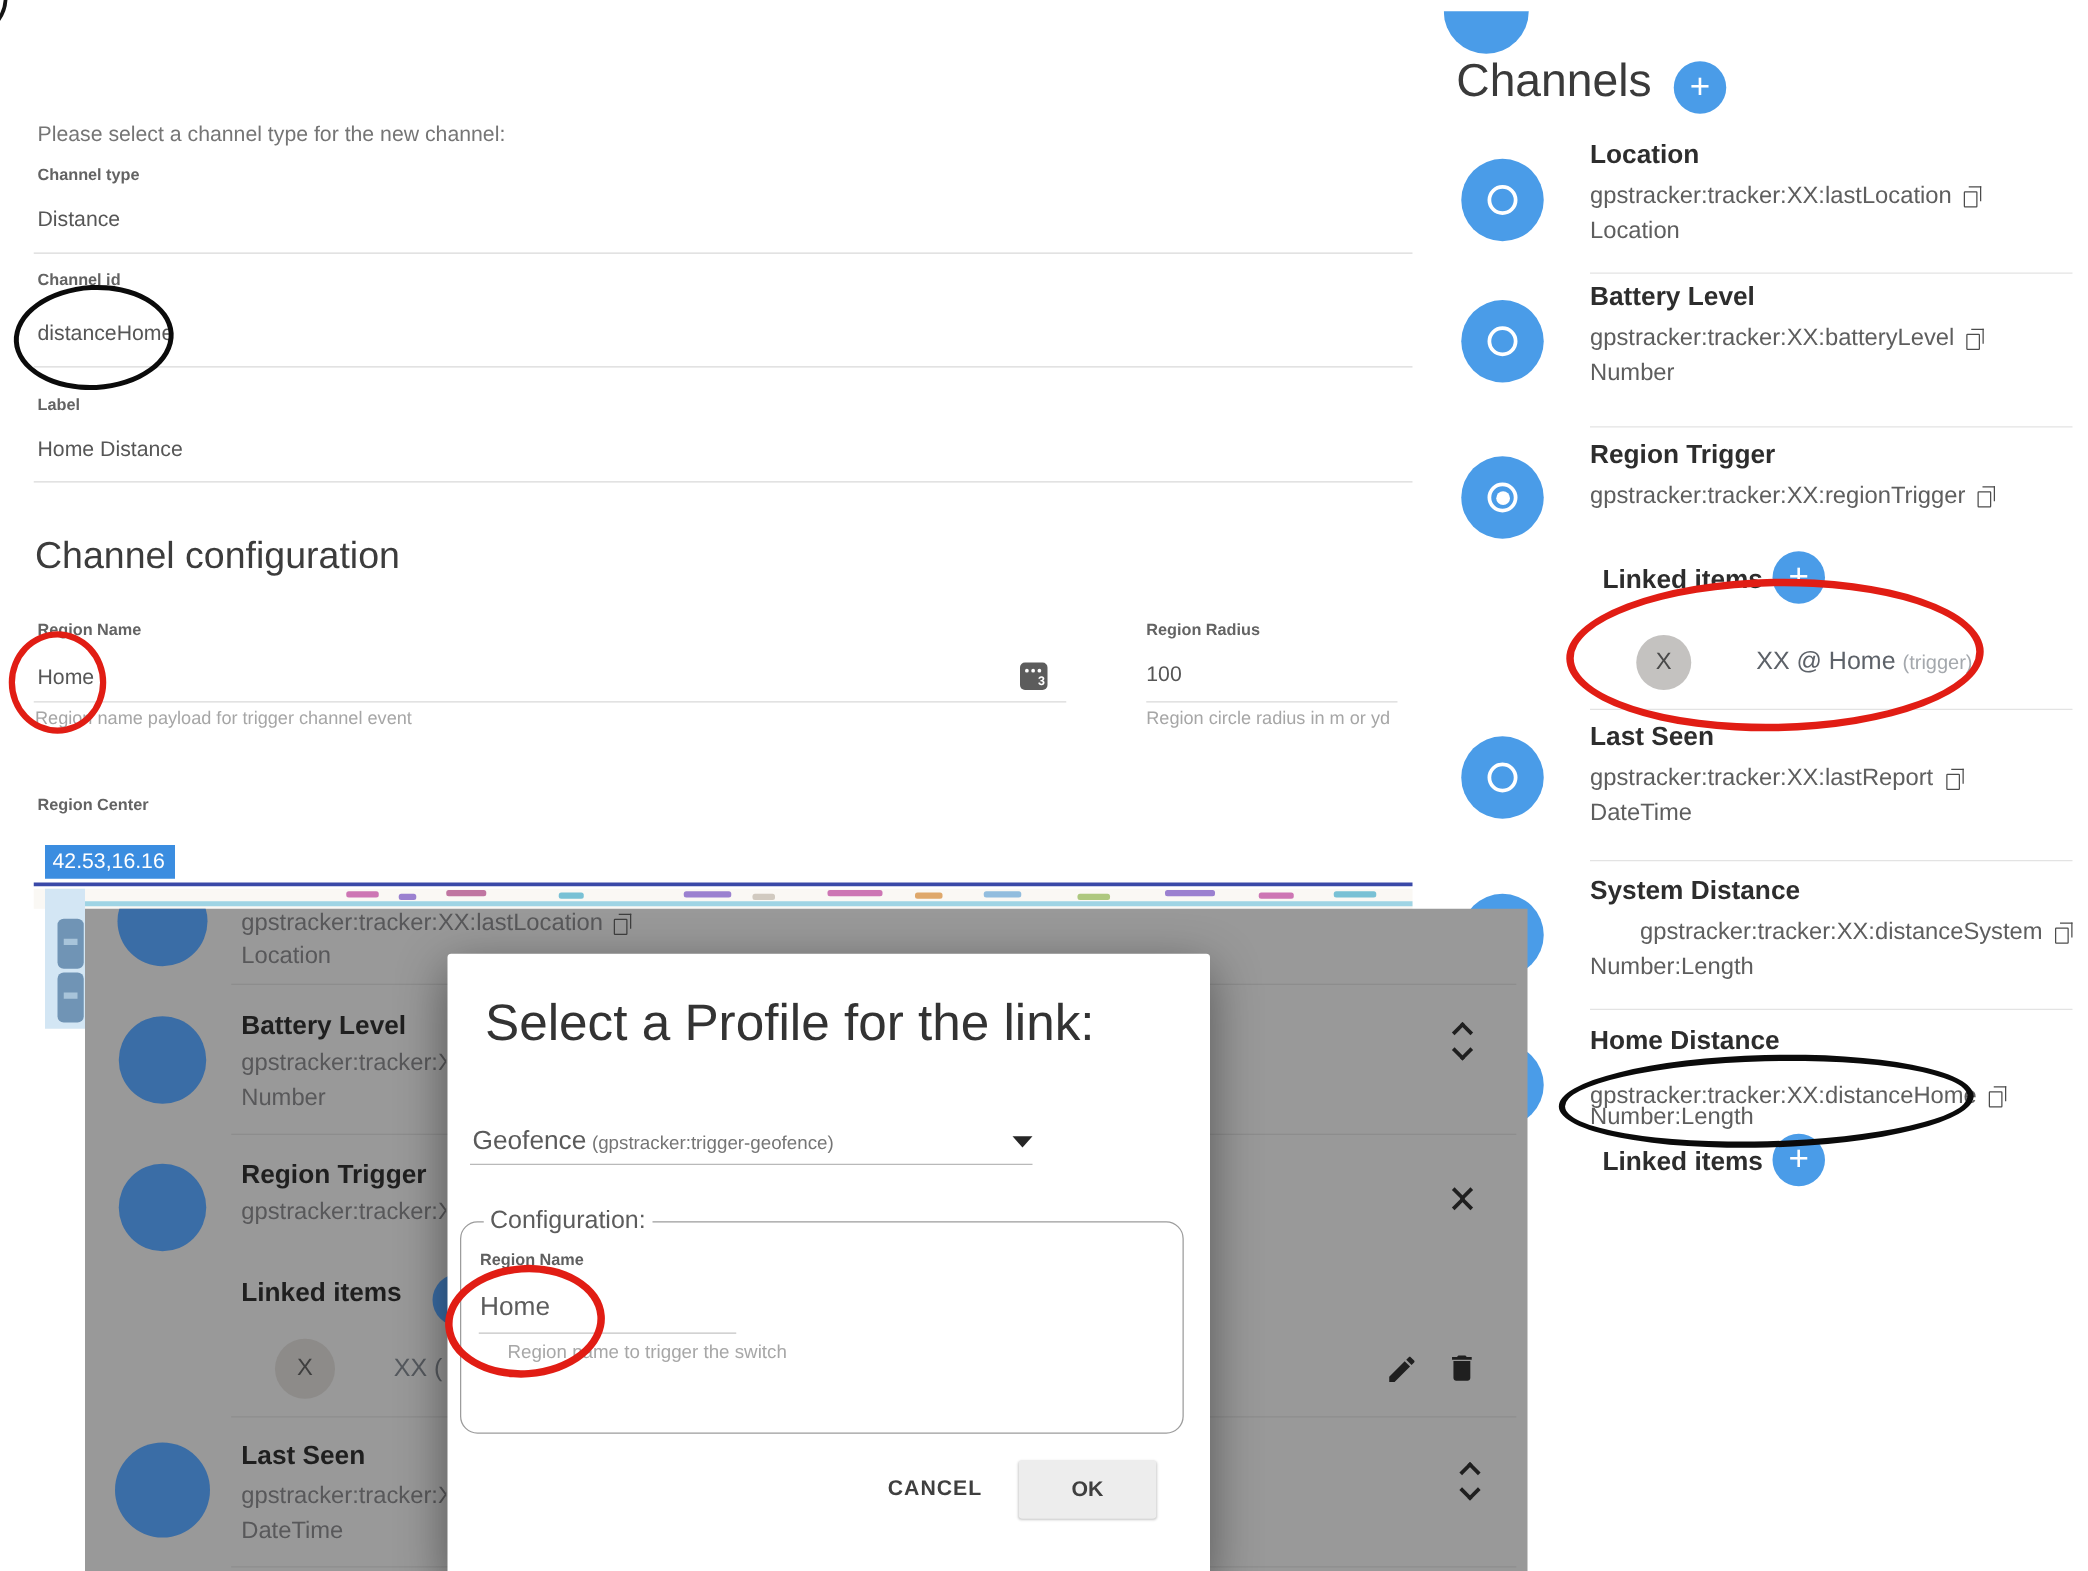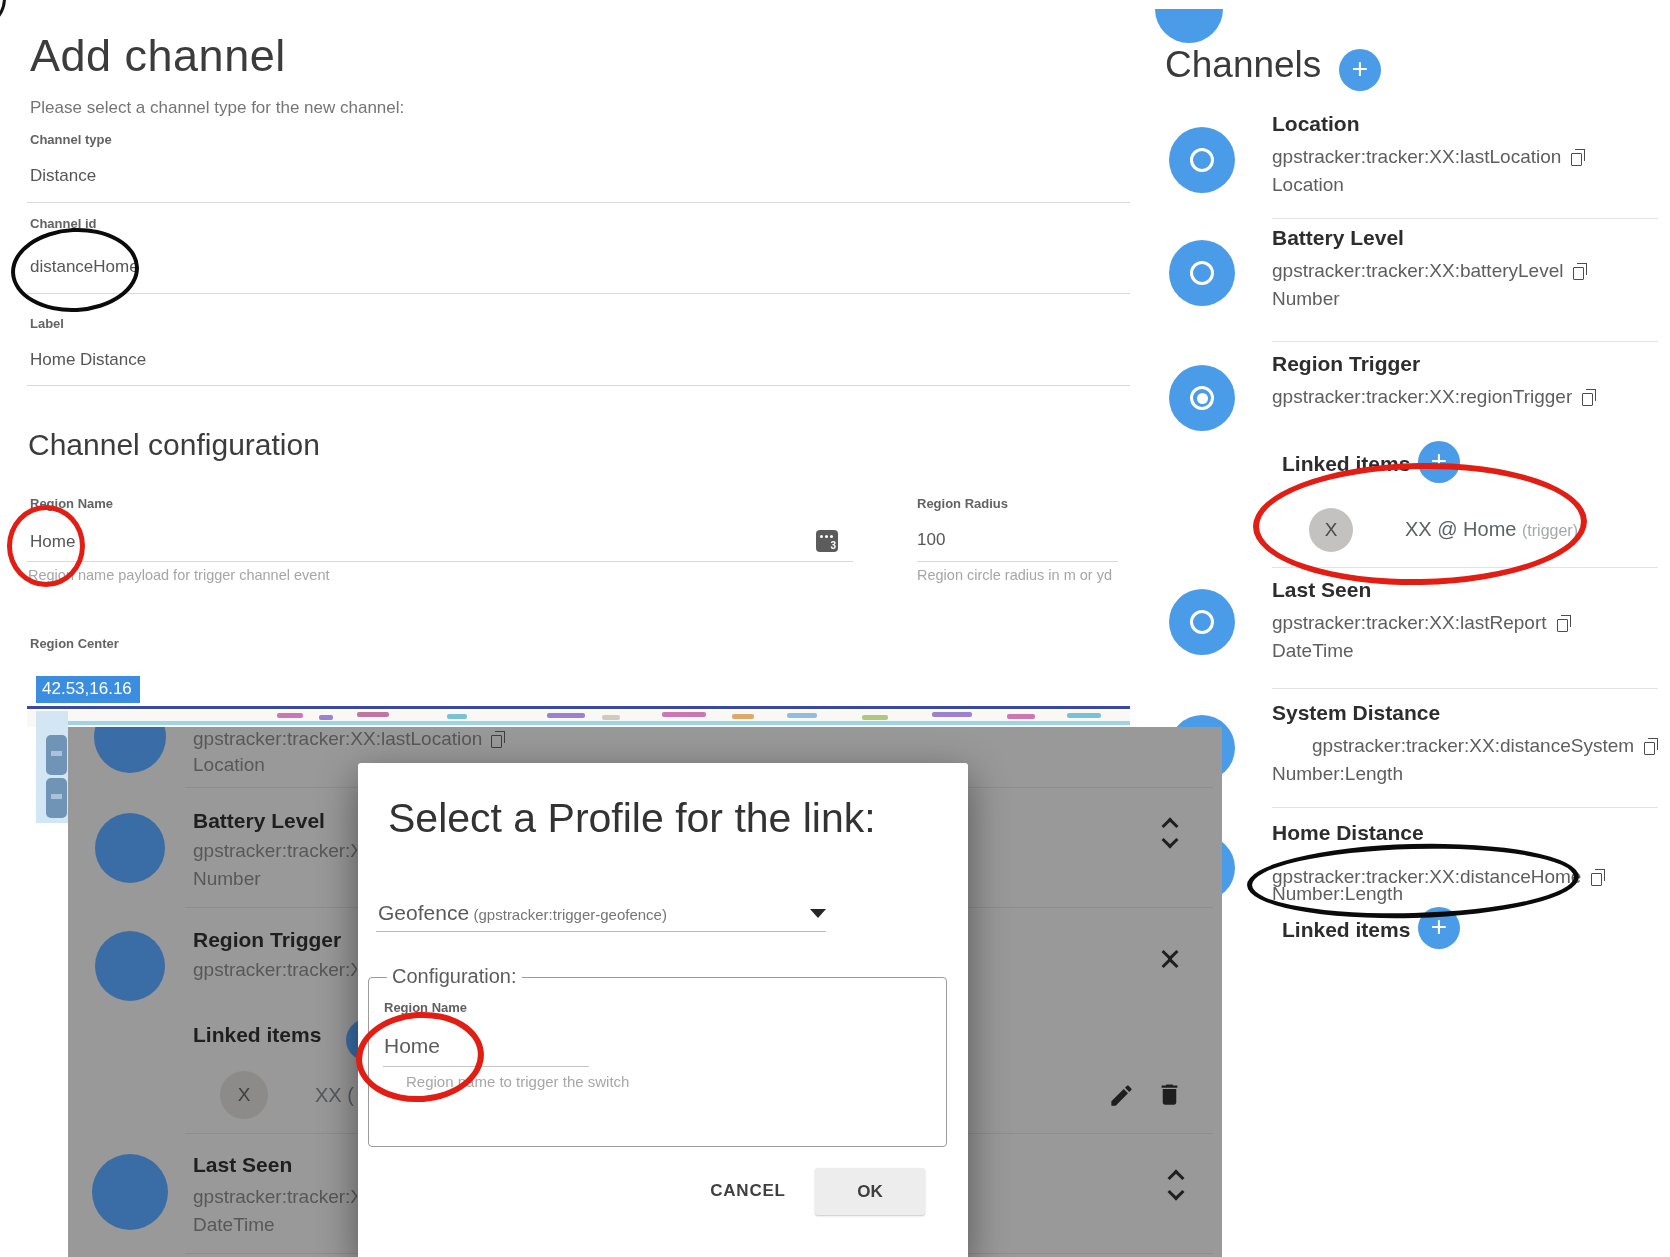--- a/index.html
+++ b/index.html
@@ -76,40 +76,39 @@
   .chv.dn { border-right-width:3px; border-bottom-width:3px; transform:rotate(45deg); }
 
   
   #dialog { left:290px; top:36px; width:610px; height:500px; background:#fff; border-radius:3px;
       box-shadow:0 12px 40px rgba(0,0,0,.45); }
   .dlg-title { font-size:41px; font-weight:300; color:#333; }
   .sel-value { font-size:21px; color:#5a5a5a; }
   .sel-suffix { font-size:15px; color:#757575; }
   .caret { width:0; height:0; border-left:8px solid transparent; border-right:8px solid transparent;
       border-top:9px solid #262626; }
-  .fieldset { border:1.5px solid #9c9c9c; border-radius:4px; }
+  .fieldset { border:1.5px solid #9c9c9c; border-radius:14px; }
   .legend { position:absolute; top:-13px; left:18px; background:#fff; padding:0 5px; font-size:20px; color:#5c5c5c; }
   .dlg-label { font-size:13px; font-weight:700; color:#5f5f5f; }
   .dlg-value { font-size:21px; color:#5c5c5c; }
   .dlg-helper { font-size:15px; color:#a7a7a7; }
   .btn-flat { font-size:17px; font-weight:600; color:#3f3f3f; letter-spacing:.8px; text-align:center; }
   .btn-raised { background:#ededed; border-radius:3px; font-size:17px; font-weight:600; color:#3f3f3f;
       text-align:center; box-shadow:0 1px 2px rgba(0,0,0,.22); }
 
   
   .ann { border-radius:50%; background:transparent; pointer-events:none; z-index:6; }
   .ann-black { border:4.5px solid #0b0b0b; }
   .ann-red { border:6px solid #e11d14; }
 </style>
 </head>
 <body>
 
 <div id="canvas">
 
-  <div class="abs h1" style="left:30px; top:30px;">Add channel</div>
   <div class="abs intro" style="left:30px; top:98px;text-align:center;">Please select a channel type for the new channel:</div>
 
   <div class="abs flabel" style="left:30px; top:132px;">Channel type</div>
   <div class="abs fvalue" style="left:30px; top:166px;">Distance</div>
   <div class="abs uline" style="left:27px; top:202px; width:1103px;"></div>
 
   <div class="abs flabel" style="left:30px; top:216px;">Channel id</div>
   <div class="abs fvalue" style="left:30px; top:257px;">distanceHome</div>
   <div class="abs uline" style="left:27px; top:293px; width:1103px;"></div>
 

